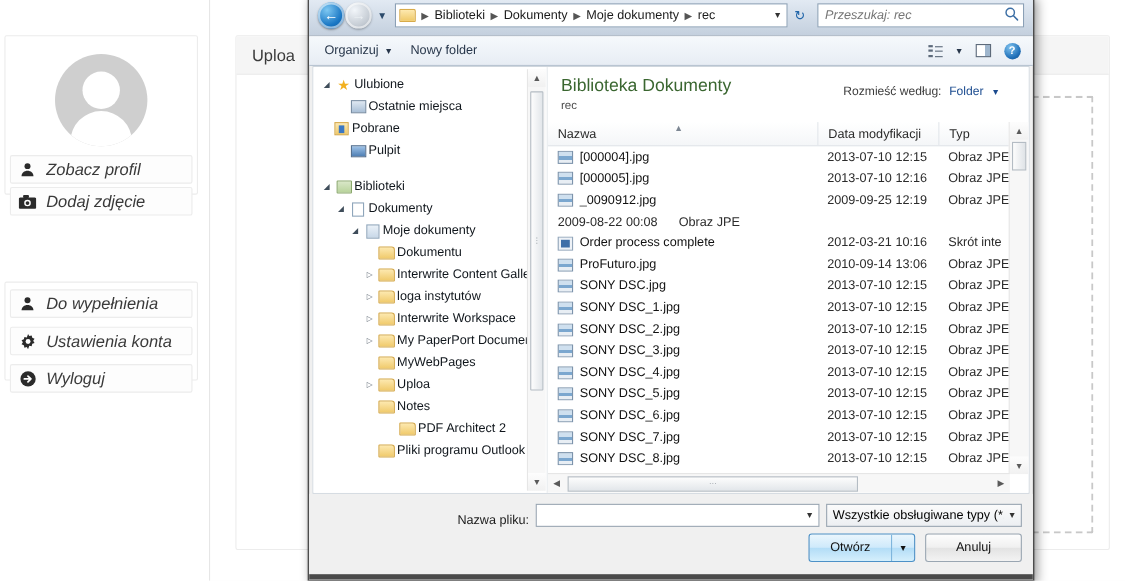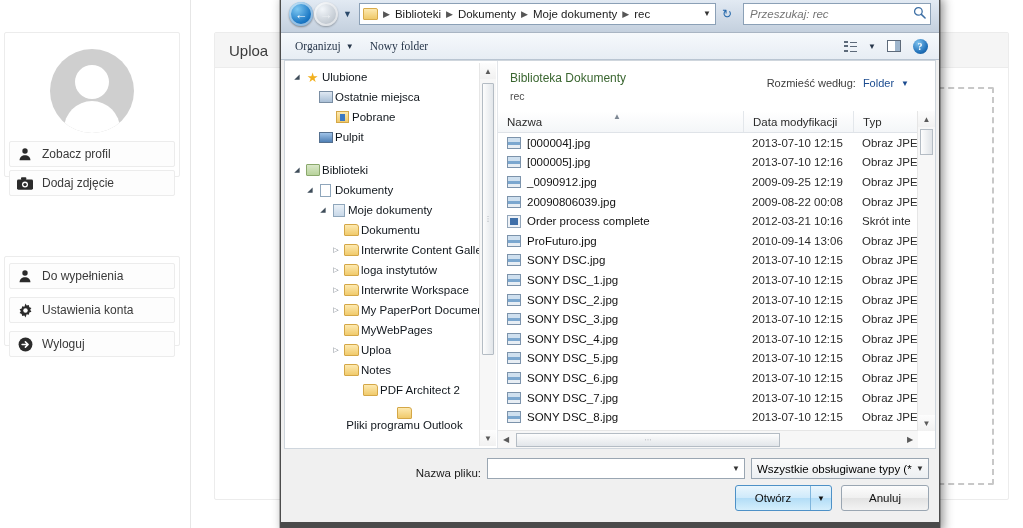--- a/index.html
+++ b/index.html
@@ -33,21 +33,21 @@
   #avatar .body{
     position:absolute;left:50%;transform:translateX(-50%);top:52px;
     width:56px;height:44px;border-radius:28px 28px 0 0;background:#ffffff;
   }
   .menu-btn{
     position:absolute;left:4px;width:166px;height:26px;
     background:#fdfdfd;border:1px solid #ececec;border-radius:2px;
     box-sizing:border-box;display:flex;align-items:center;
   }
   .menu-btn .mi{width:30px;display:flex;justify-content:center;align-items:center;color:#2a2a2a;}
-  .menu-btn .ml{font-size:12px;color:#3a3a3a;padding-left:2px;}
+  .menu-btn .ml{font-size:15px;color:#3a3a3a;padding-left:2px;font-style:italic;}
   #menu-card{top:256px;height:90px;}
   
   #bg-main{position:absolute;left:200px;top:0;right:0;bottom:0;}
   #upload-panel{
     position:absolute;left:14px;top:32px;right:14px;bottom:28px;
     background:#ffffff;border:1px solid #ececec;border-radius:2px;box-sizing:border-box;
   }
   #upload-head{
     position:absolute;left:0;top:0;right:0;height:34px;
     background:#f5f5f5;border-bottom:1px solid #ececec;
@@ -117,21 +117,21 @@
     border:0;outline:0;flex:1;font-family:"Liberation Sans",sans-serif;
     font-size:11.5px;font-style:italic;color:#8d8d8d;background:transparent;min-width:0;
   }
   #search-icon{font-size:12px;color:#3d6fa5;flex:none;}
 
   
   #cmdbar{
     position:absolute;left:0;top:38px;right:0;height:27px;
     background:linear-gradient(#f6f9fc,#e7edf4);
     border-bottom:1px solid #b9c5d2;box-sizing:border-box;
-    display:flex;align-items:center;padding:0 6px;font-family:Liberation Serif, serif;
+    display:flex;align-items:center;padding:0 6px;
   }
   .cmd{font-size:11.5px;color:#27364a;padding:3px 8px;display:flex;align-items:center;gap:5px;}
   .caret{font-size:8px;color:#27364a;}
   #cmd-spacer{flex:1;}
   .cmd-ico{width:26px;display:flex;align-items:center;justify-content:center;}
   #view-glyph{width:13px;height:11px;position:relative;}
   #view-glyph i{position:absolute;left:0;width:4px;height:2px;background:#5d6a7a;}
   #view-glyph b{position:absolute;left:6px;width:7px;height:1px;background:#5d6a7a;}
   #pane-glyph{
     width:14px;height:12px;border:1px solid #5d6a7a;box-sizing:border-box;
@@ -176,21 +176,21 @@
   .sb-arrow{height:16px;display:flex;align-items:center;justify-content:center;
             font-size:8px;color:#5a5a5a;background:linear-gradient(#fdfdfd,#f1f1f1);}
   #nav-thumb{position:absolute;left:2px;right:2px;top:20px;height:270px;
     background:linear-gradient(90deg,#fdfdfd,#e2e6ea);border:1px solid #b4bcc4;border-radius:1px;
     display:flex;align-items:center;justify-content:center;font-size:7px;color:#8a9199;}
   #nav-sb .bot{position:absolute;left:0;right:0;bottom:0;}
 
   
   #list-pane{flex:1;position:relative;background:#fff;overflow:hidden;min-width:0;}
   #lib-header{position:absolute;left:0;top:0;right:0;height:50px;padding:8px 10px 0 12px;box-sizing:border-box;}
-  #lib-title{font-size:12px;color:#3a6630;line-height:19px;}
+  #lib-title{font-size:16px;color:#3a6630;line-height:19px;}
   #lib-sub{font-size:10.5px;color:#4c4c4c;margin-top:2px;}
   #arrange{position:absolute;right:26px;top:16px;display:flex;align-items:center;gap:7px;}
   #arrange .lbl{font-size:11px;color:#3d3d3d;}
   #arrange .val{font-size:11px;color:#1b4b8f;}
   #arrange .caret2{font-size:8px;color:#1b4b8f;}
   #col-head{position:absolute;left:0;top:50px;right:17px;height:22px;
     background:linear-gradient(#ffffff,#f4f6f8);border-bottom:1px solid #dfe3e8;box-sizing:border-box;
     display:flex;align-items:center;}
   .col{font-size:11.5px;color:#2b2b2b;padding-left:9px;box-sizing:border-box;position:relative;height:100%;display:flex;align-items:center;}
   .col + .col{border-left:1px solid #e3e7eb;}
@@ -394,21 +394,21 @@
             </span>
             <span class="tlbl">Ulubione</span>
           </div>
           <div class="tnode" style="padding-left: 19px;">
             <span class="texp">&nbsp;</span>
             <span class="tico">
               <span class="recentico"></span>
             </span>
             <span class="tlbl">Ostatnie miejsca</span>
           </div>
-          <div class="tnode" style="padding-left: 36px;">
+          <div class="tnode" style="padding-left: 4px;">
             <span class="texp">&nbsp;</span>
             <span class="tico">
               <span class="dlico"></span>
             </span>
             <span class="tlbl">Pobrane</span>
           </div>
           <div class="tnode" style="padding-left: 19px;">
             <span class="texp">&nbsp;</span>
             <span class="tico">
               <span class="deskico"></span>
@@ -493,21 +493,21 @@
             </span>
             <span class="tlbl">Notes</span>
           </div>
           <div class="tnode" style="padding-left: 45px; justify-content: center;">
             <span class="texp">&nbsp;</span>
             <span class="tico">
               <span class="fldr"></span>
             </span>
             <span class="tlbl">PDF Architect 2</span>
           </div>
-          <div class="tnode" style="padding-left: 45px; flex-direction: column;">
+          <div class="tnode" style="padding-left: 45px;">
             <span class="texp">&nbsp;</span>
             <span class="tico">
               <span class="fldr"></span>
             </span>
             <span class="tlbl">Pliki programu Outlook</span>
           </div>
         </div>
       <div id="nav-sb">
         <div class="sb-arrow">▲</div>
         <div id="nav-thumb">⋮</div>
@@ -558,24 +558,20 @@
           </div>
           <div class="row">
             <div class="cell c-name">
               <span class="jpgico"></span>
               <span>_0090912.jpg</span>
             </div>
             <div class="cell c-date">2009-09-25 12:19</div>
             <div class="cell c-type">Obraz JPE</div>
           </div>
           <div class="row">
-            <div class="cell c-name">
-              <span class="jpgico"></span>
-              <span>20090806039.jpg</span>
-            </div>
             <div class="cell c-date">2009-08-22 00:08</div>
             <div class="cell c-type">Obraz JPE</div>
           </div>
           <div class="row">
             <div class="cell c-name">
               <span class="lnkico"></span>
               <span>Order process complete</span>
             </div>
             <div class="cell c-date">2012-03-21 10:16</div>
             <div class="cell c-type">Skrót inte</div>

